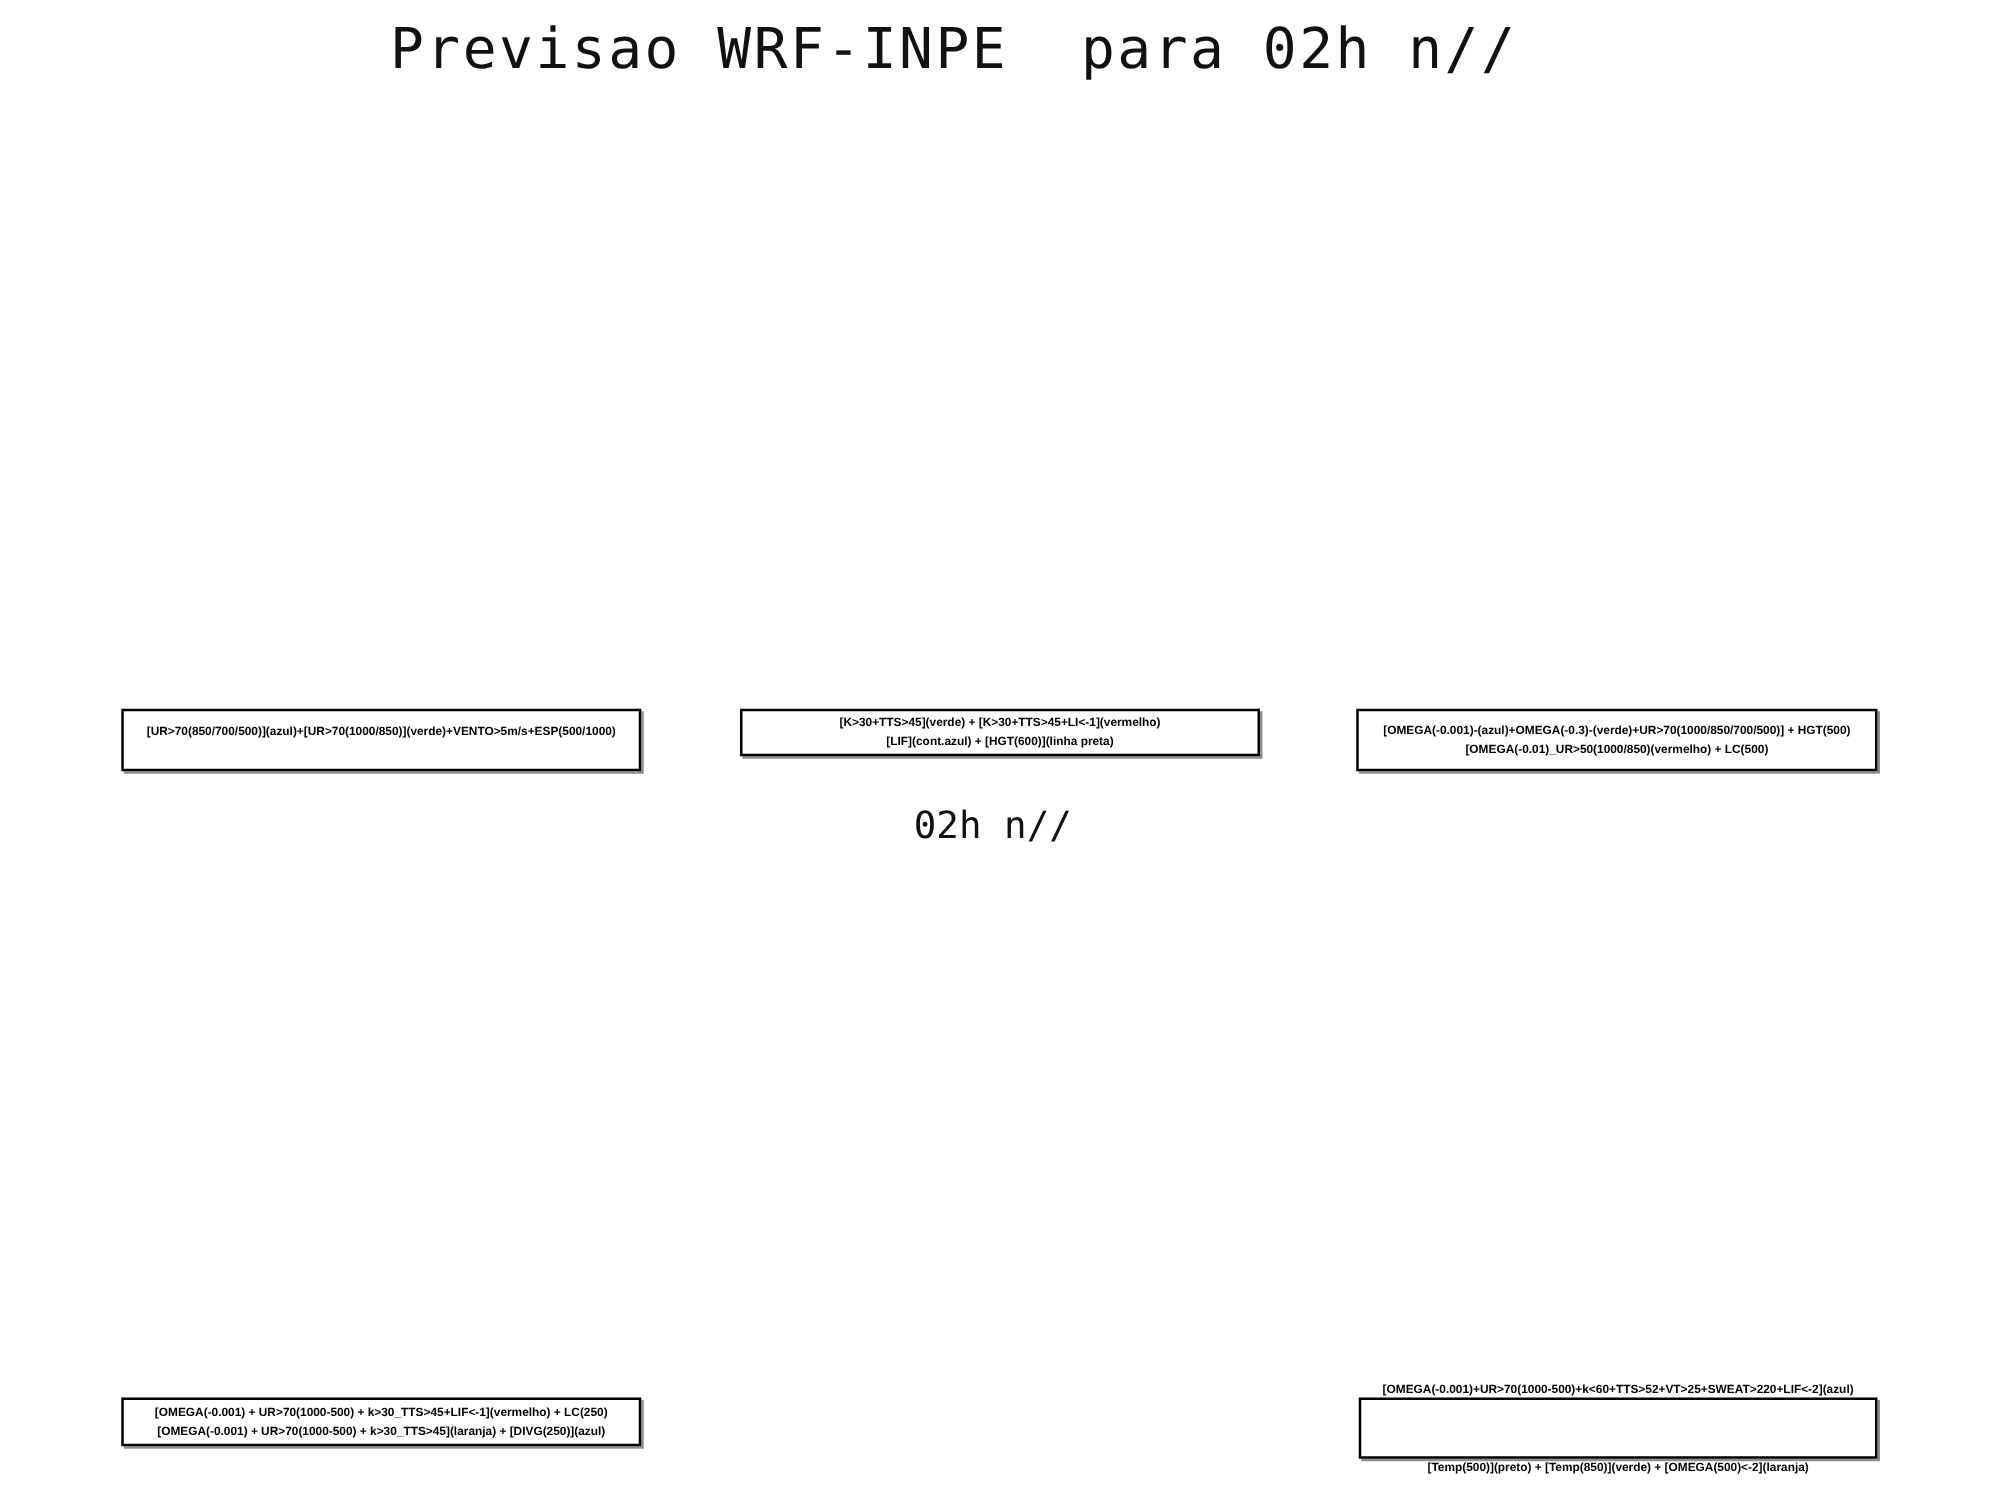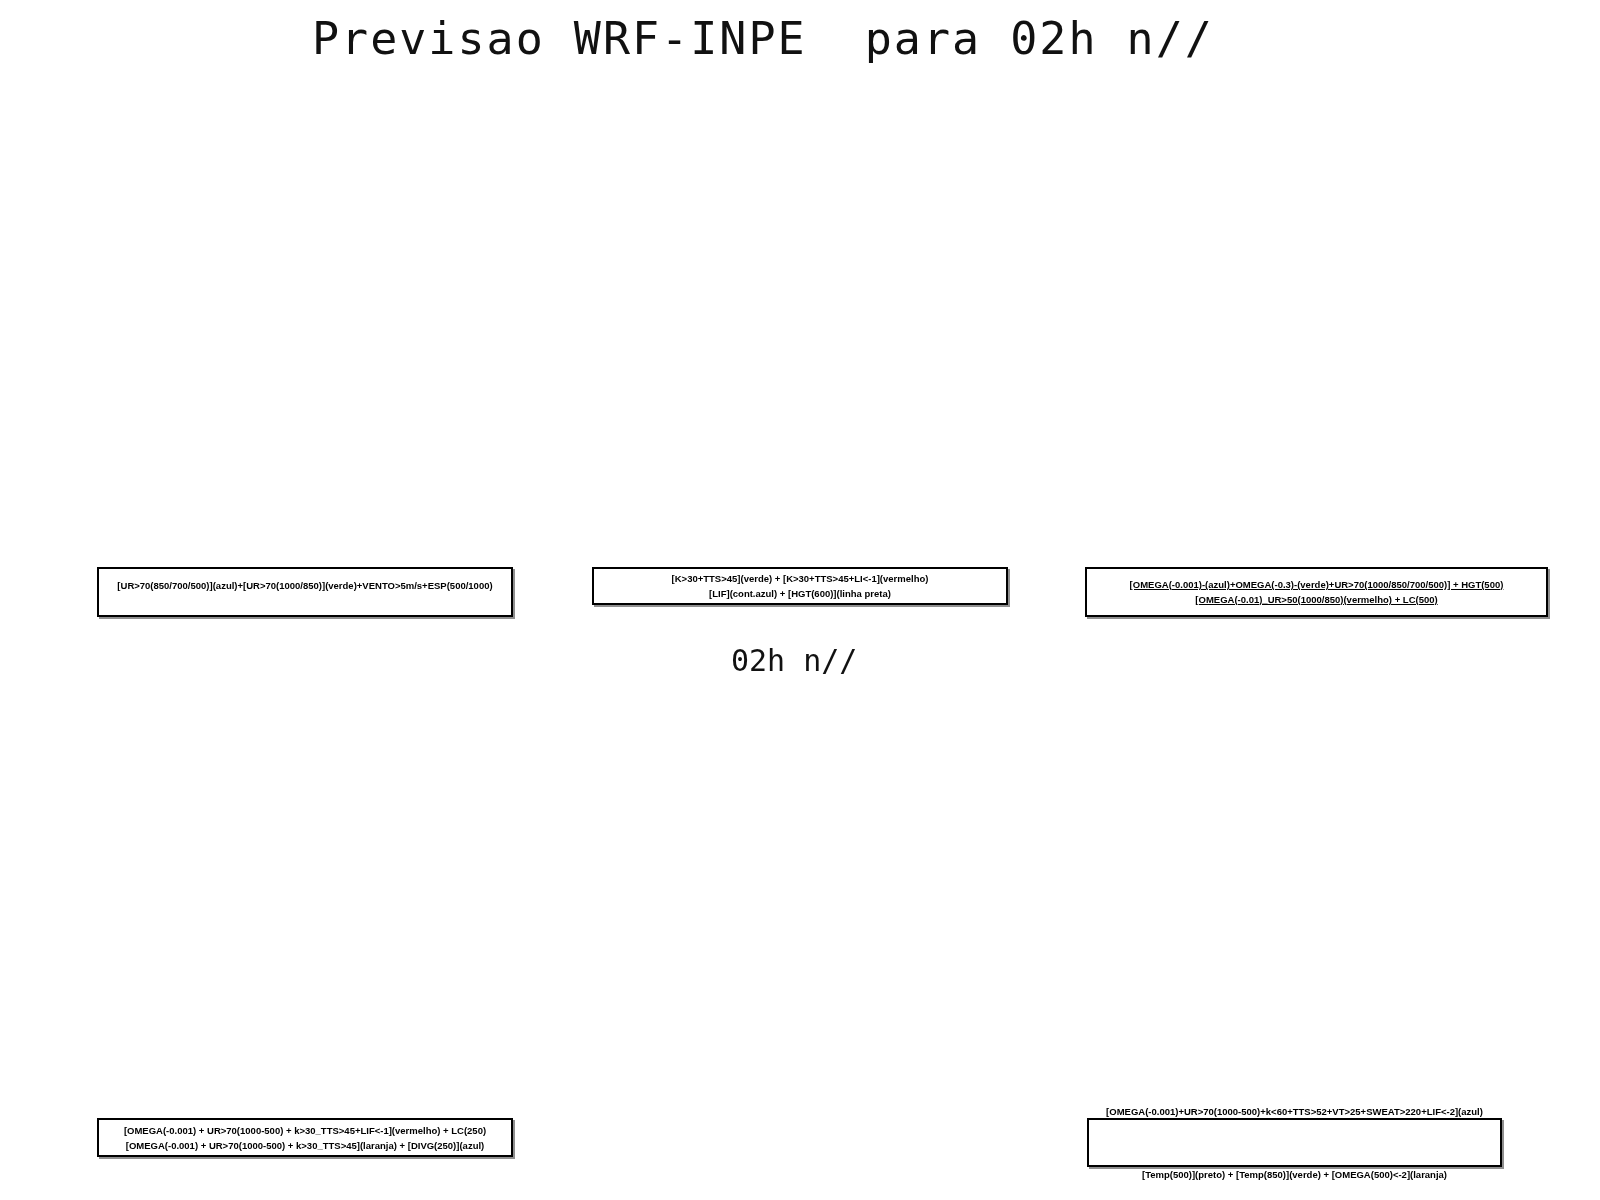--- a/index.html
+++ b/index.html
@@ -63,21 +63,21 @@
   }
   .panel .line {
     display: block;
     white-space: pre;
   }
   .panel.single {
     padding-bottom: 14px;
   }
   .p-tl { left: 97px;  top: 567px;  width: 416px; height: 50px; justify-content: center; }
   .p-tc { left: 592px; top: 567px;  width: 416px; height: 38px; }
-  .p-tr { left: 1085px;top: 567px;  width: 463px; height: 50px; text-decoration: underline; }
+  .p-tr { left: 1085px;top: 567px;  width: 417px; height: 50px; }
   .p-bl { left: 97px;  top: 1118px; width: 416px; height: 39px; }
   .p-bc { left: 587px; top: 1118px; width: 430px; height: 49px; }
   .p-br { left: 1087px;top: 1118px; width: 415px; height: 49px; gap: 48px; }
 </style>
 </head>
 <body>
 
 <div class="page">
 
   <div class="stroke-text title">Previsao WRF-INPE  para 02h n//</div>

